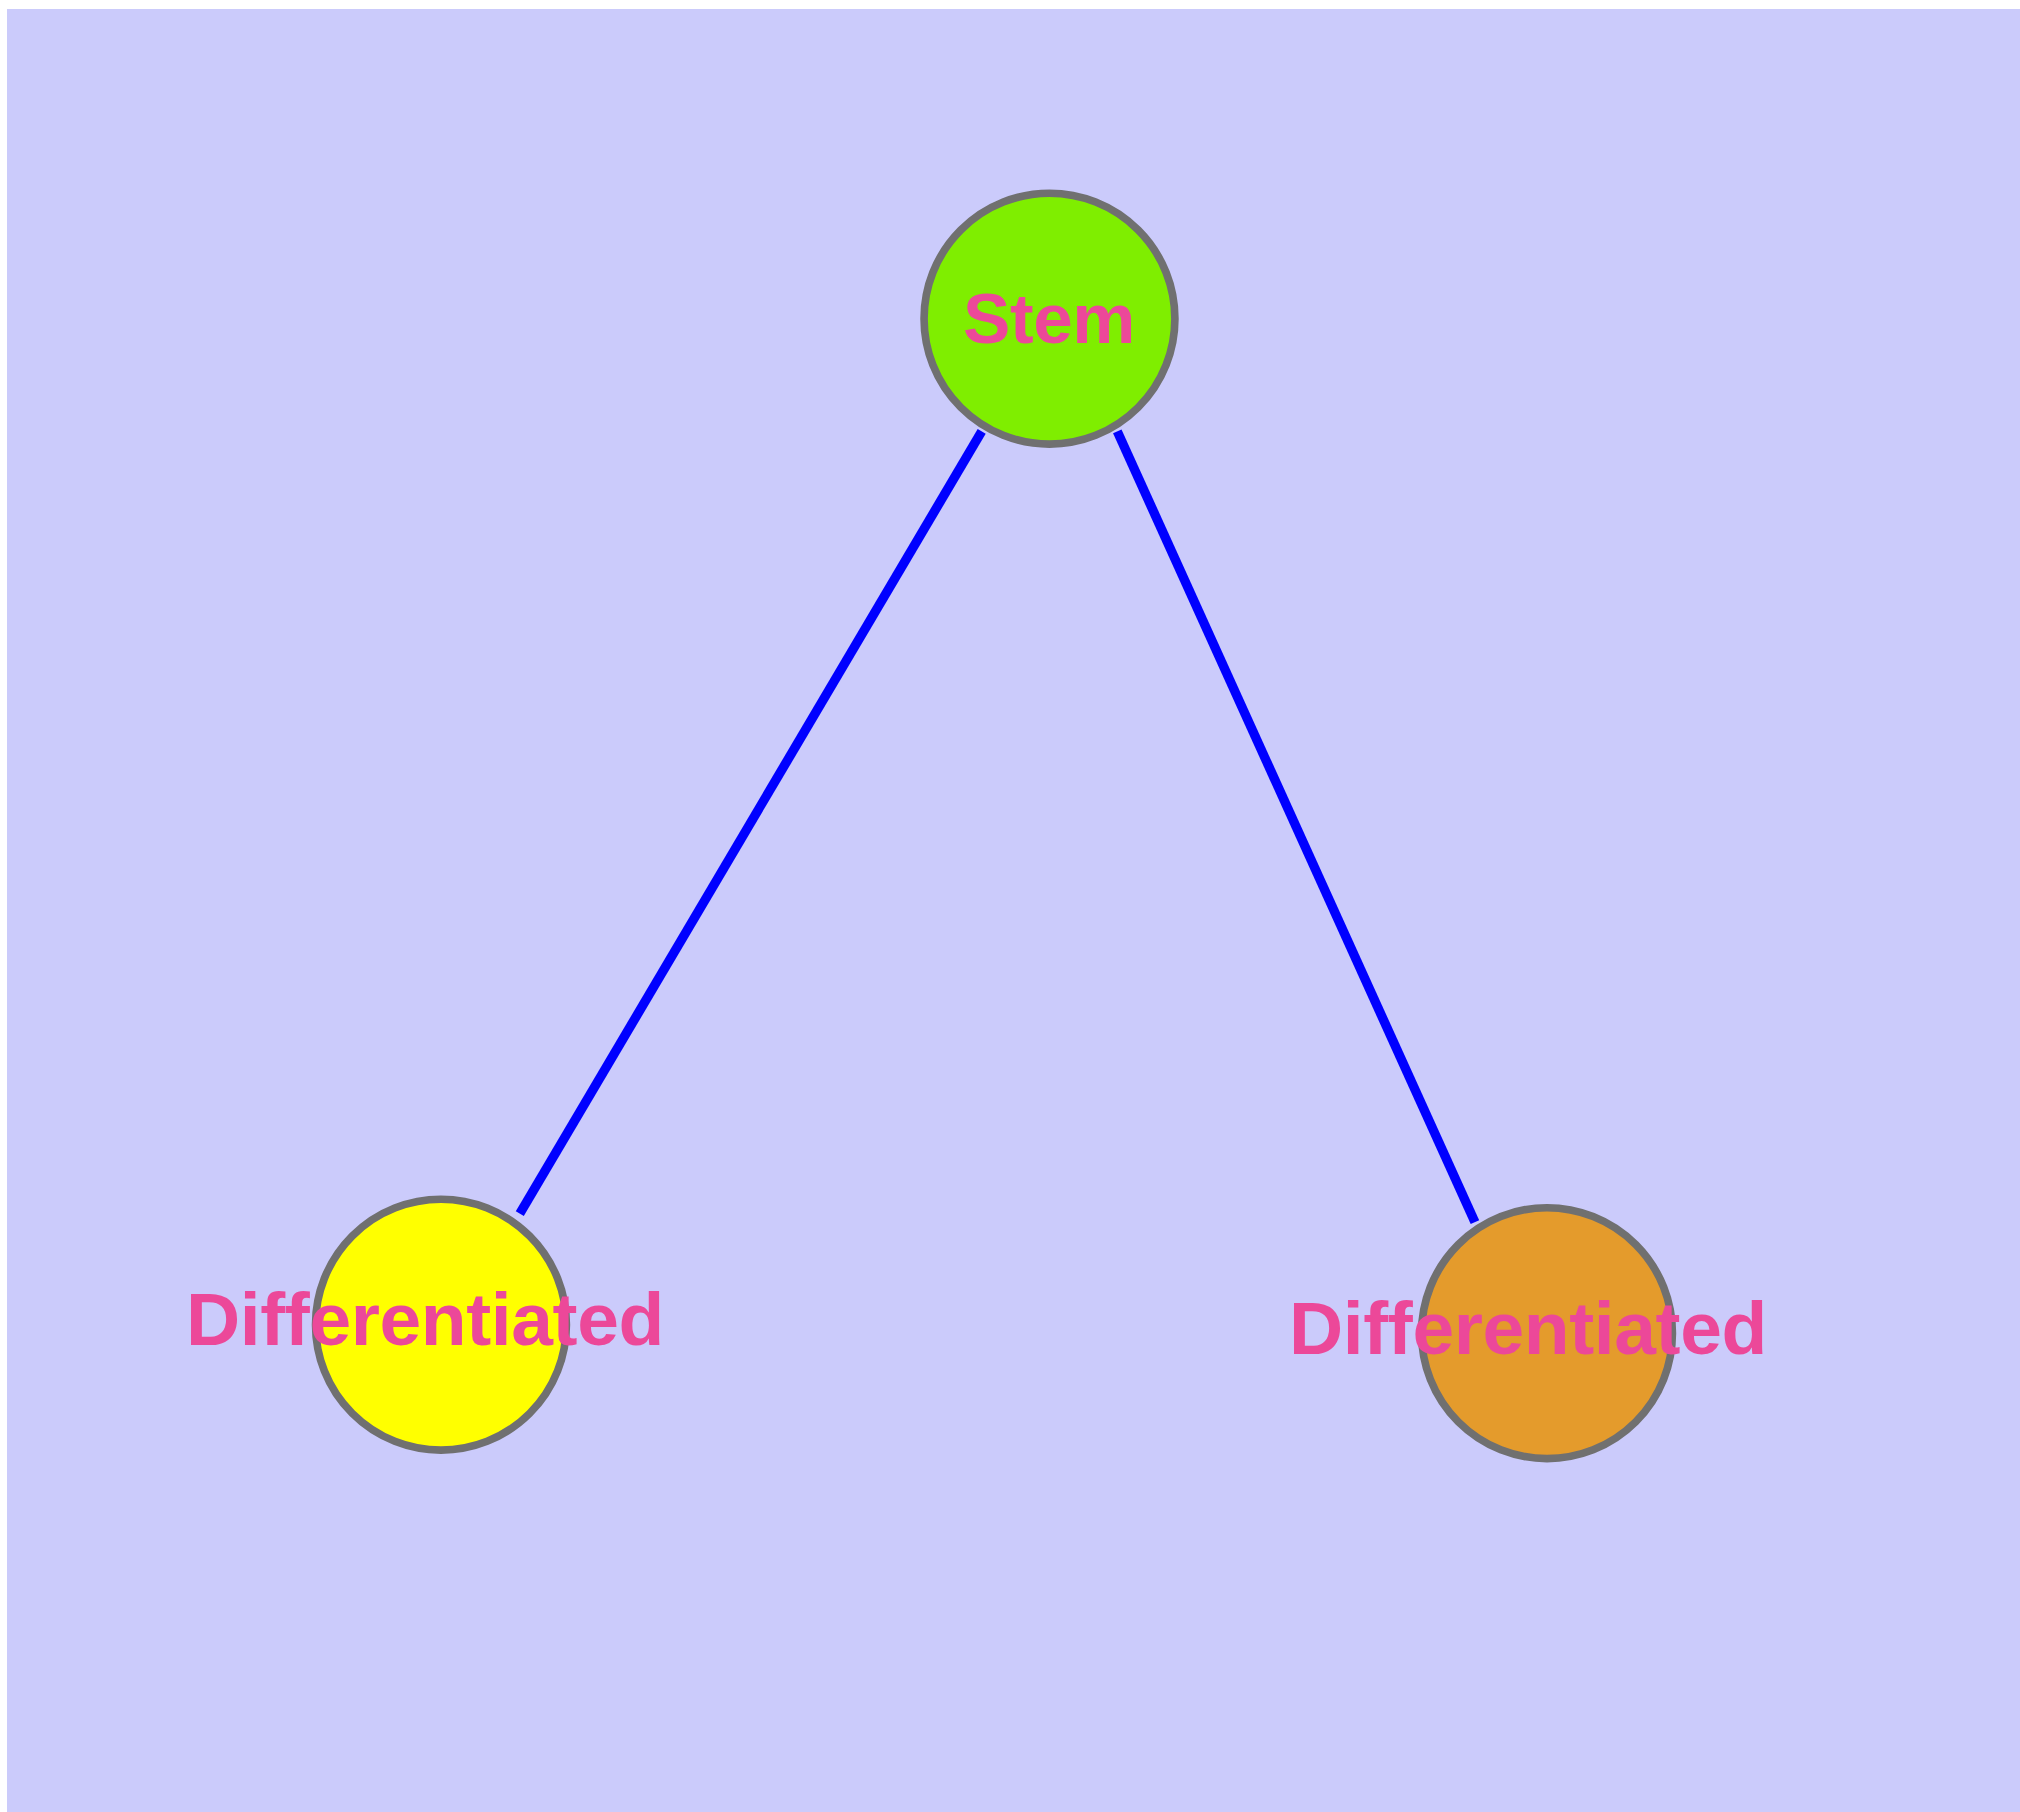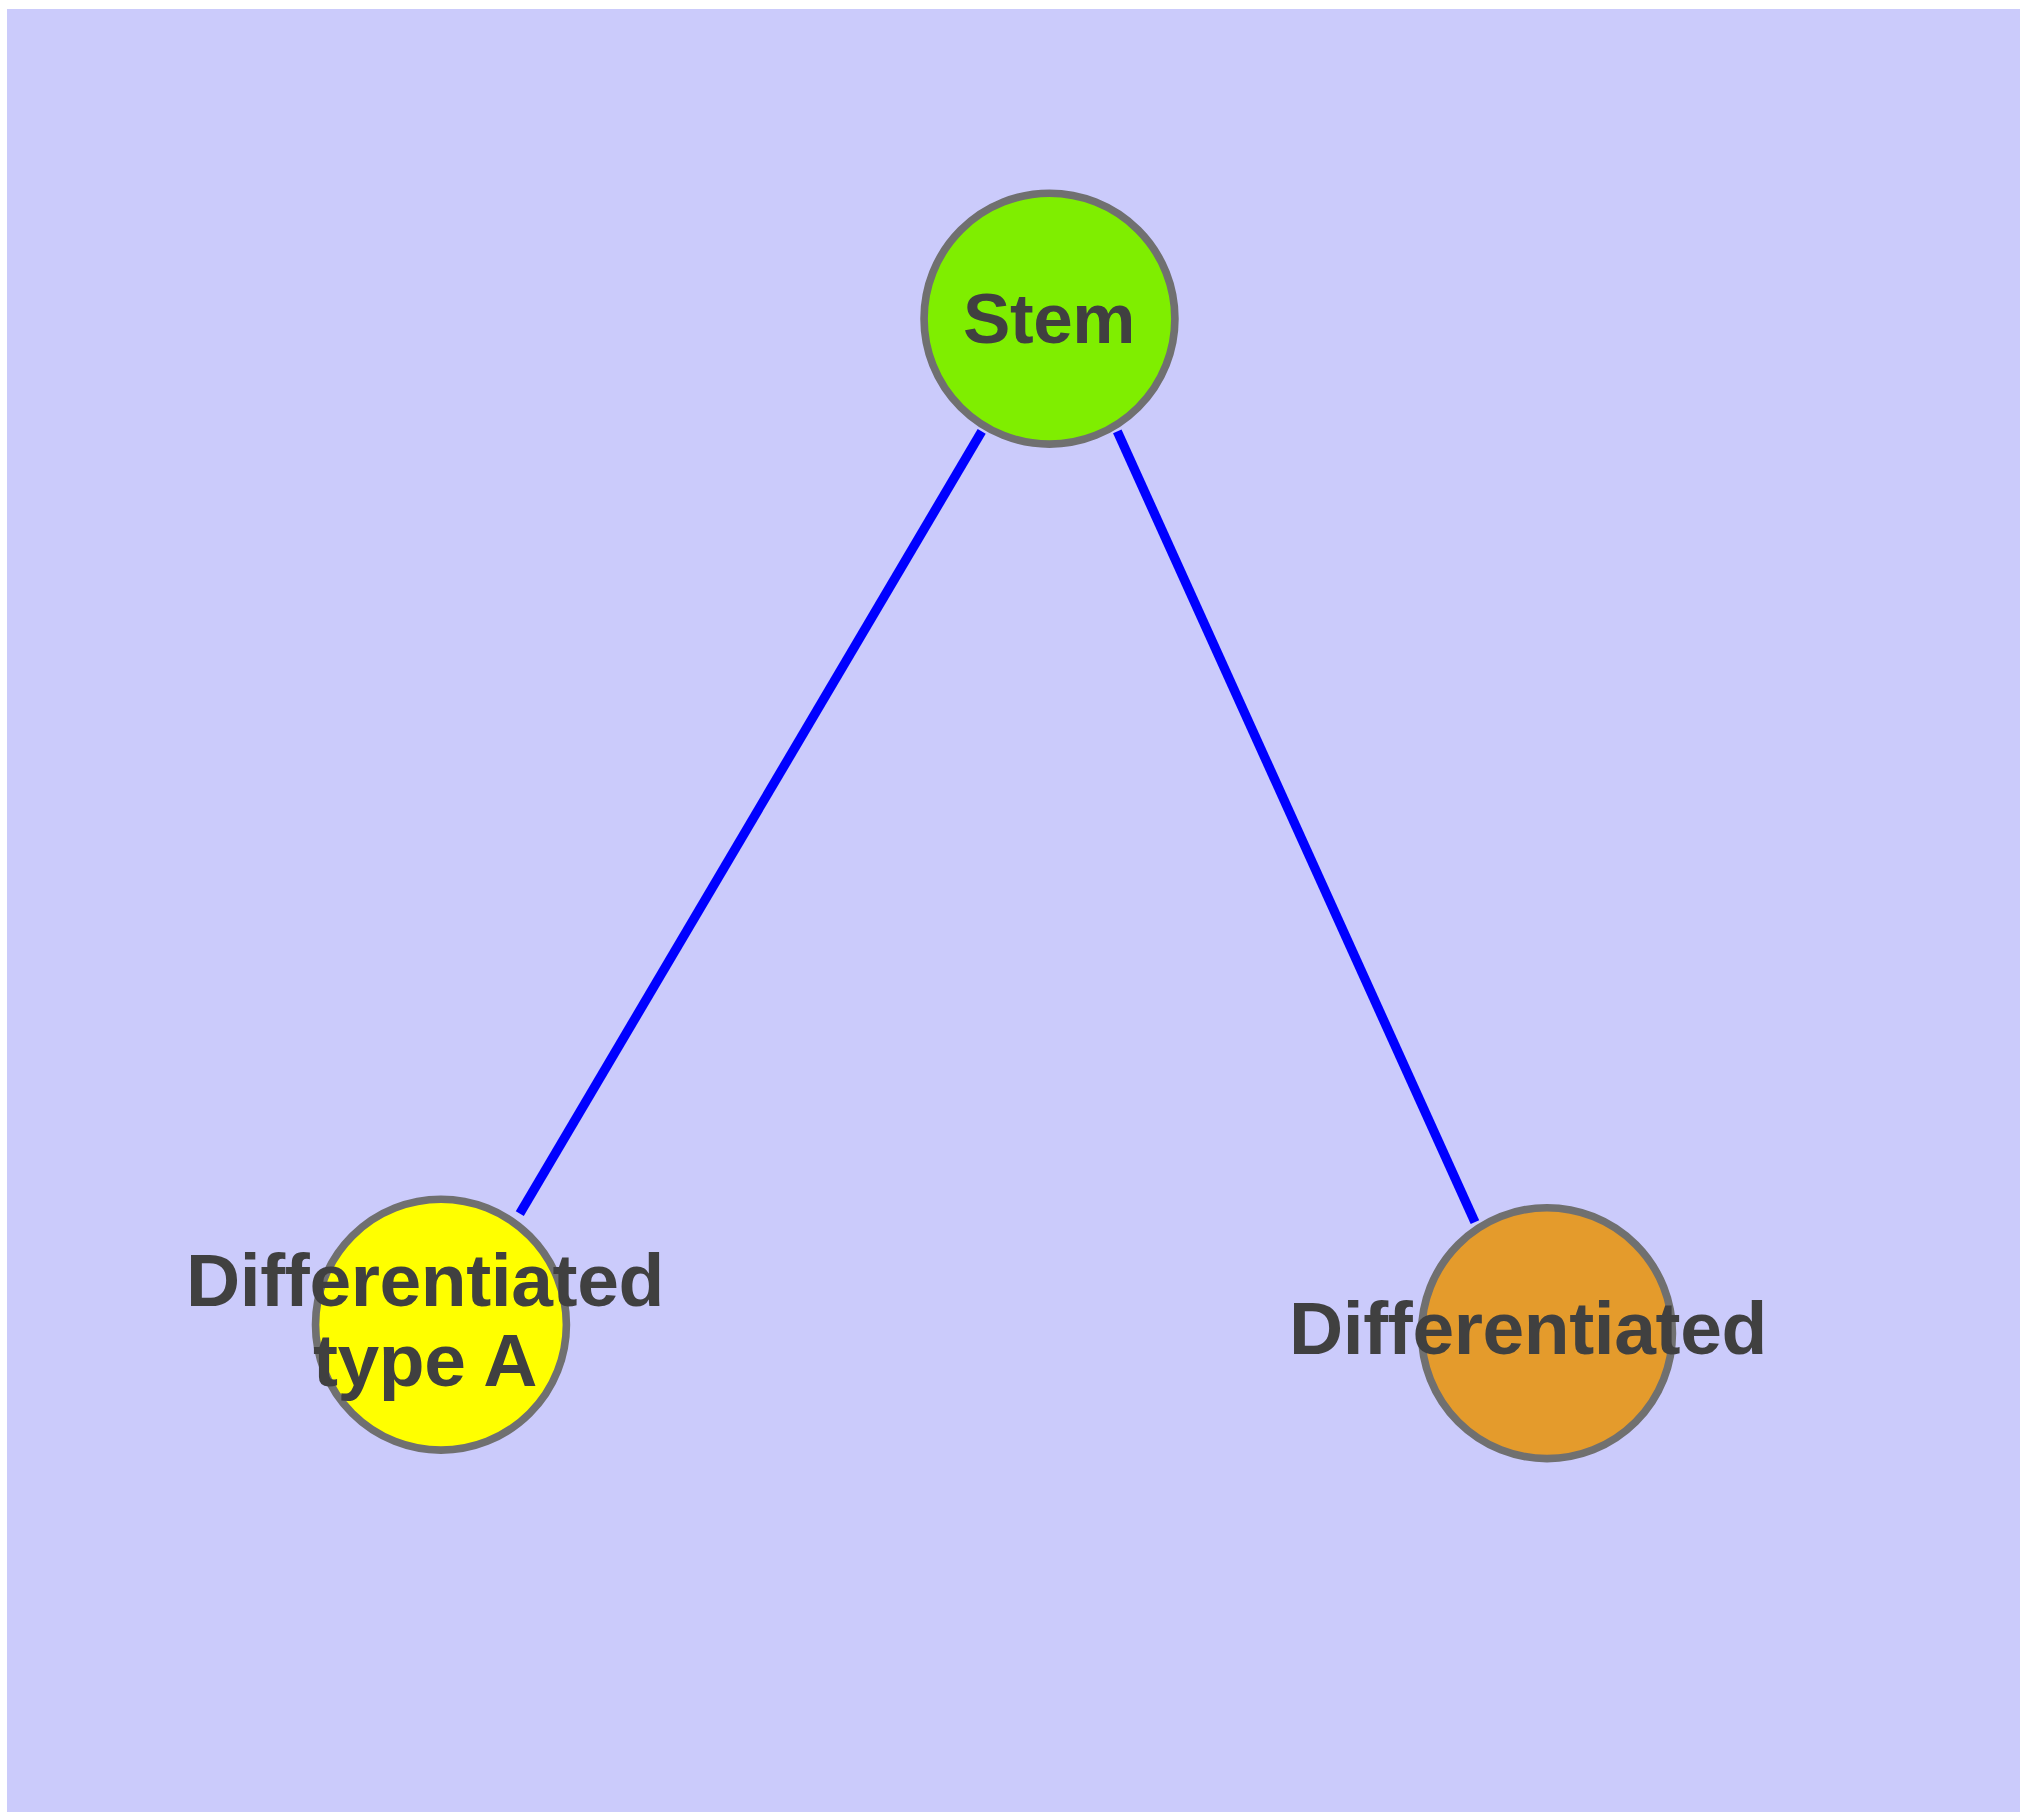--- a/index.html
+++ b/index.html
@@ -29,21 +29,21 @@
   }
   #graph-svg {
     position: absolute;
     left: 0;
     top: 0;
     width: 2021px;
     height: 1812px;
   }
   .node-label {
     position: absolute;
-    color: #404040;
+    color: #ec4899;
     font-weight: bold;
     text-align: center;
     line-height: 1.06;
     white-space: nowrap;
     letter-spacing: -0.4px;
     pointer-events: none;
   }
   #label-stem {
     font-size: 71px;
     left: 1049px;
@@ -83,21 +83,20 @@
 
     <circle id="node-diff-b" cx="1825" cy="1573" r="148" fill="#e49b2c" stroke="#707070" stroke-width="9"></circle>
   </svg>
 
   <div class="node-label" id="label-stem">
     <span class="label-line">Stem</span>
   </div>
 
   <div class="node-label" id="label-type-a">
     <span class="label-line">Differentiated</span>
-    <span class="label-line">type A</span>
   </div>
 
   <div class="node-label" id="label-type-b">
     <span class="label-line">Differentiated</span>
   </div>
 
 </div>
 
 
 </body></html>

